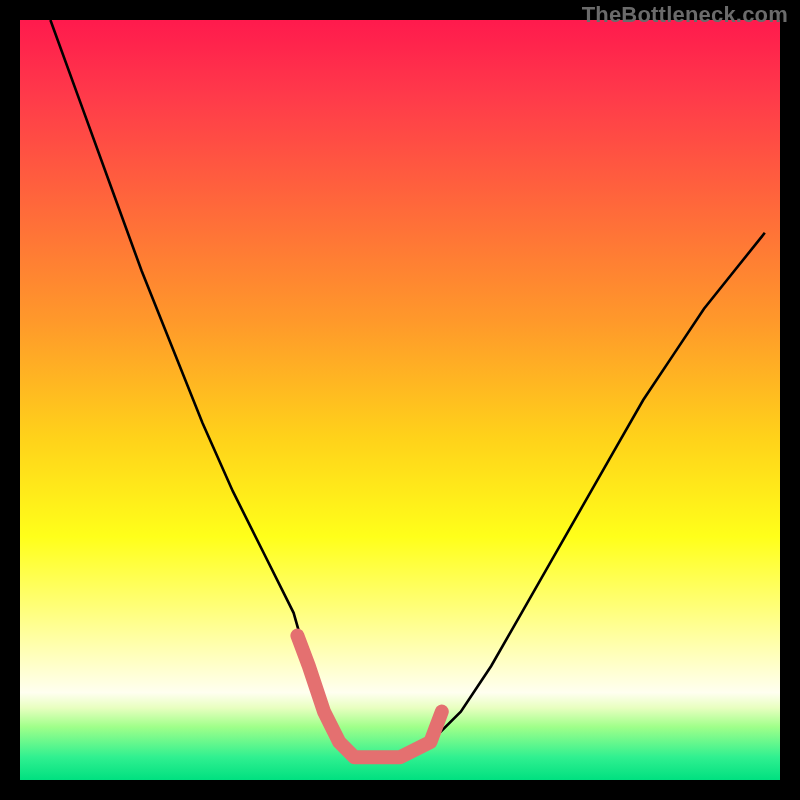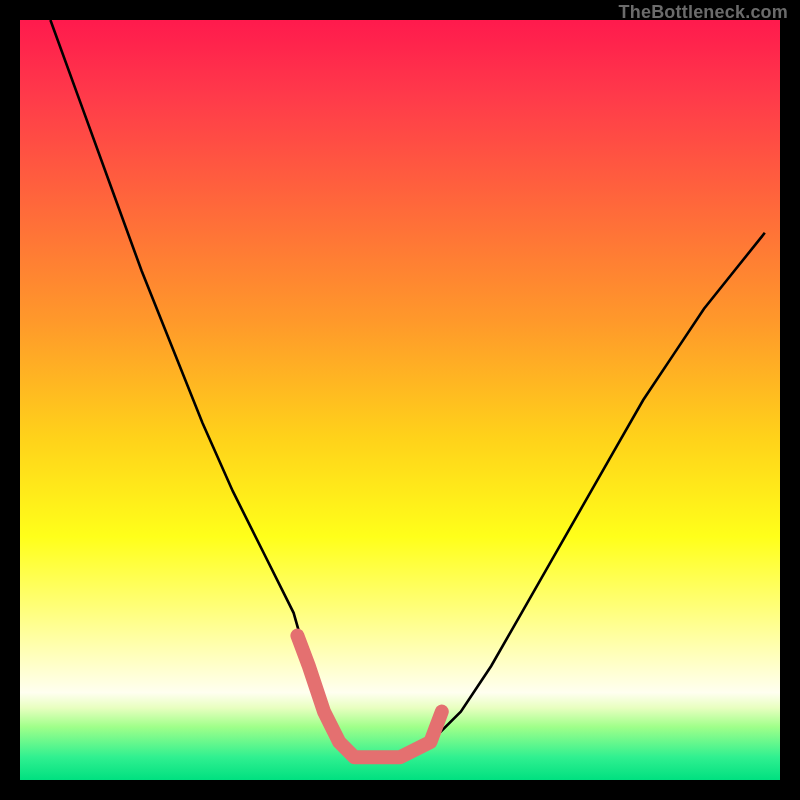--- a/index.html
+++ b/index.html
@@ -23,21 +23,21 @@
     left: 20px;
     top: 20px;
     width: 760px;
     height: 760px;
   }
   .watermark {
     position: absolute;
     top: 2px;
     right: 12px;
     font-family: Arial, Helvetica, sans-serif;
-    font-size: 18px;
+    font-size: 22px;
     font-weight: 600;
     color: #6b6b6b;
     letter-spacing: 0.2px;
     user-select: none;
   }
 </style>
 </head>
 <body>
 
 <div class="frame">

